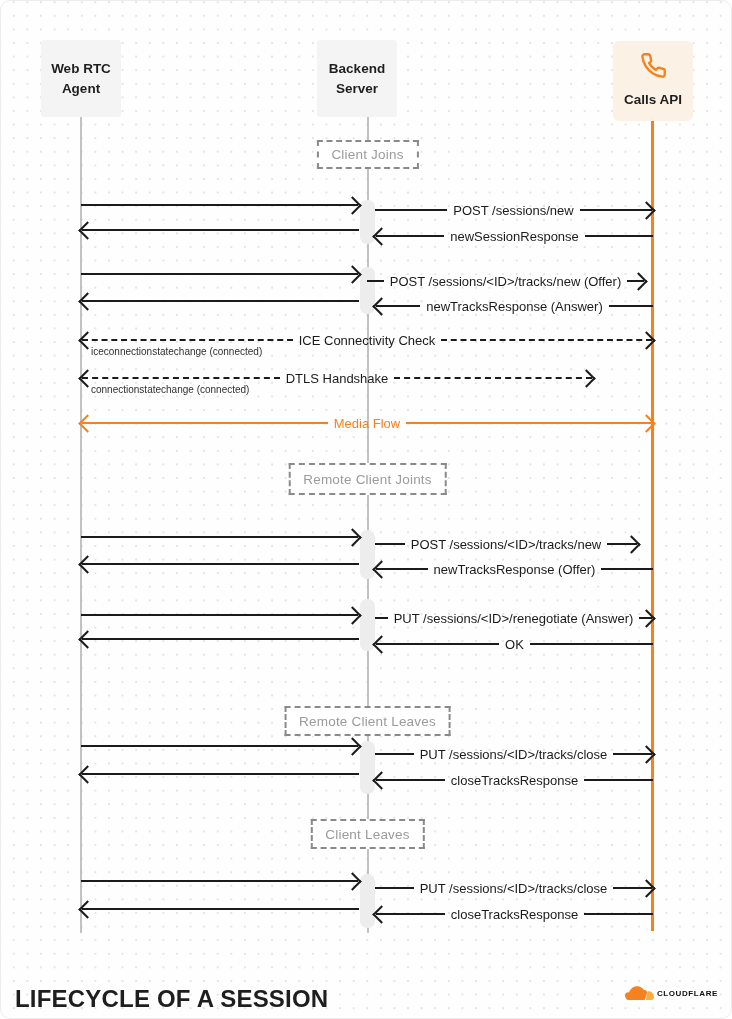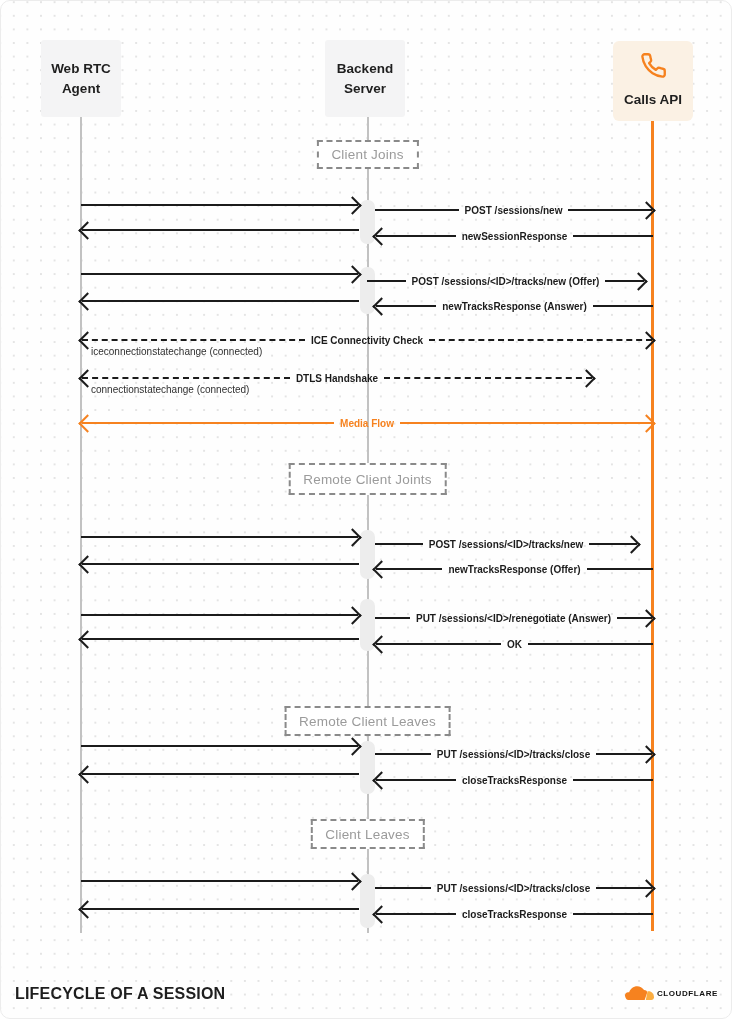--- a/index.html
+++ b/index.html
@@ -9,48 +9,48 @@
     background-image:radial-gradient(circle,#E4E4E4 1.1px,transparent 1.4px);
     background-size:13.6px 13.6px;background-position:6px 8px;
     border:1px solid #ECECEC;border-radius:10px;overflow:hidden;
     font-family:"Liberation Sans",sans-serif;color:#1B1B1B;
   }
   
   .actor{position:absolute;display:flex;align-items:center;justify-content:center;
     text-align:center;font-weight:700;font-size:13.5px;line-height:1.45;color:#1F1F1F;}
   .actor.gray{background:#F4F4F5;border-radius:3px;}
   #actor-webrtc{left:40px;top:39px;width:80px;height:77px;}
-  #actor-backend{left:324px;top:39px;width:80px;height:77px;}
+  #actor-backend{left:316px;top:39px;width:80px;height:77px;}
   #actor-calls{left:612px;top:40px;width:80px;height:80px;background:#FBF1E4;border-radius:6px;
     flex-direction:column;gap:5px;}
   
   .lifeline{position:absolute;z-index:1;}
   .lifeline.gray{width:2px;background:#C2C2C2;}
   .lifeline.orange{width:3px;background:#F6821F;}
   .bar{position:absolute;left:359px;width:15px;background:#EDEDED;border-radius:7px;z-index:2;}
   
   .msg{position:absolute;display:flex;align-items:center;height:18px;z-index:4;}
   .msg .stub{flex:1 1 auto;min-width:5px;height:0;border-top:2.6px solid #1B1B1B;}
   .msg.dashed .stub{border-top-style:dashed;}
-  .msg .lbl{font-size:10px;font-weight:700;white-space:nowrap;margin:0 6px;color:#1B1B1B;
+  .msg .lbl{font-size:13px;font-weight:400;white-space:nowrap;margin:0 6px;color:#1B1B1B;
     transform:translateY(-0.5px);}
   .msg.accent .stub{border-top-color:#F6821F;}
   .msg.accent .lbl{color:#F6821F;}
   .chev{flex:0 0 auto;width:11px;height:11px;border:solid #1B1B1B;border-width:2.6px 2.6px 0 0;}
   .chev.r{transform:rotate(45deg);margin-left:-12px;}
   .chev.l{transform:rotate(-135deg);margin-right:-12px;}
   .msg.accent .chev{border-color:#F6821F;}
   .sub{position:absolute;left:90px;font-size:10px;color:#2F2F2F;white-space:nowrap;z-index:4;}
   
   .section{position:absolute;left:366.5px;transform:translateX(-50%);z-index:5;
     background:#FFFFFF;border:2px dashed #8A8A8A;box-sizing:border-box;
     color:#9B9B9B;font-size:13.5px;font-weight:500;letter-spacing:.2px;white-space:nowrap;
     display:flex;align-items:center;padding:0 13px;}
   
-  .title{position:absolute;left:14px;top:984px;font-size:16px;font-weight:700;
+  .title{position:absolute;left:14px;top:984px;font-size:24px;font-weight:700;
     letter-spacing:.2px;color:#1E1E1E;z-index:6;}
   .logo{position:absolute;right:13px;top:985px;display:flex;align-items:center;gap:3px;z-index:6;}
   .logo .brand{font-size:8px;font-weight:800;letter-spacing:.6px;color:#111111;}
 </style>
 </head>
 <body>
 
 <div class="canvas">
 
   <div class="lifeline gray" style="left:79px;top:116px;height:816px;"></div>

